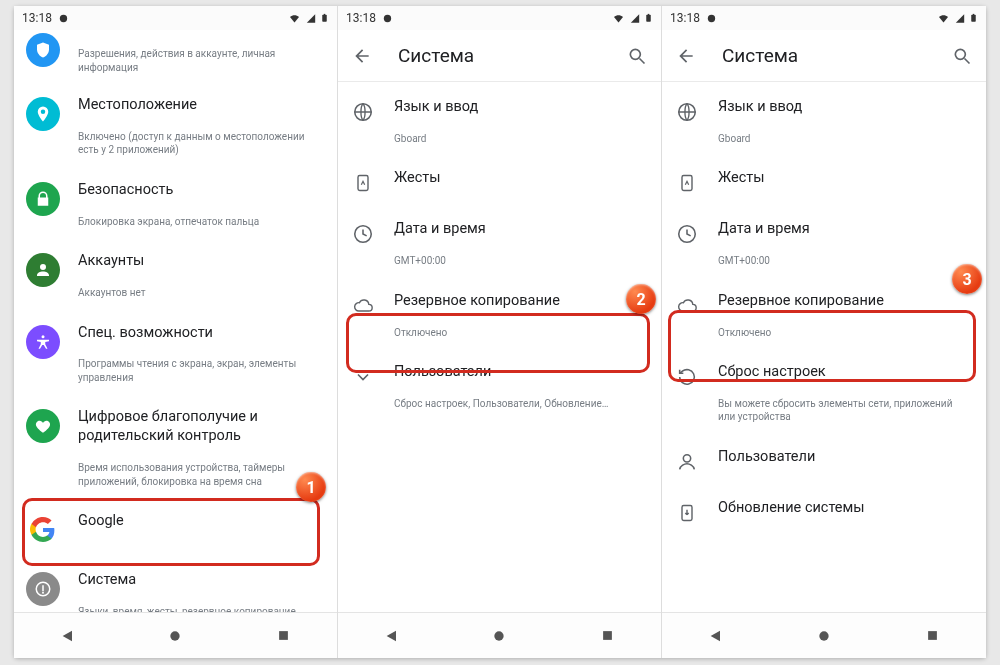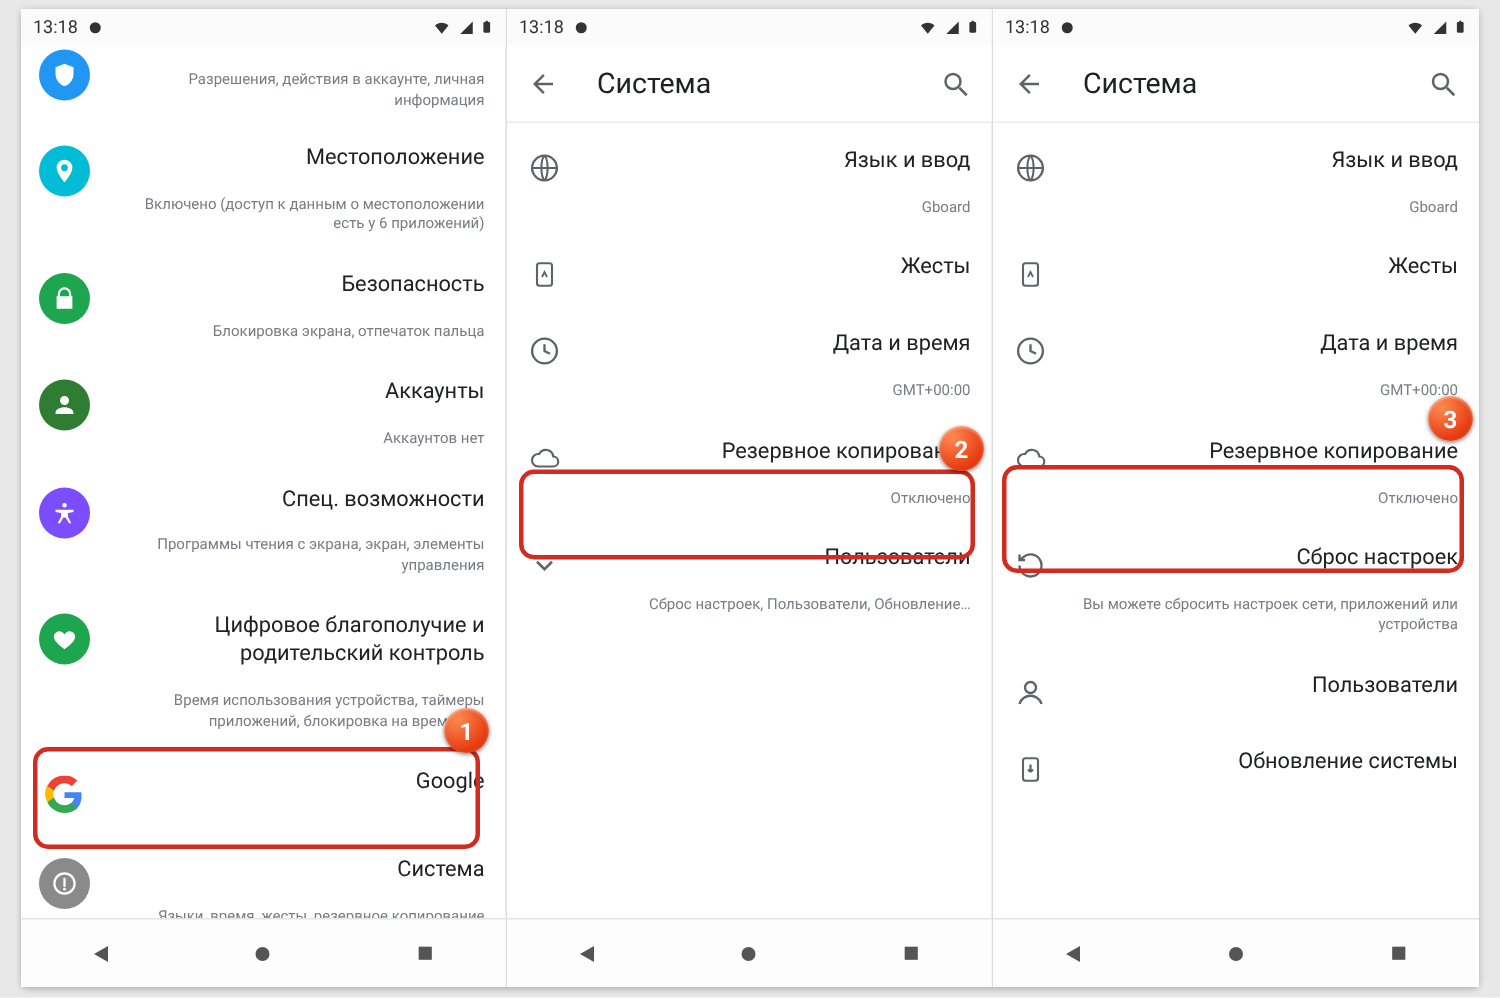--- a/index.html
+++ b/index.html
@@ -12,21 +12,20 @@
     position: relative;
   }
   .stage {
     position: absolute;
     left: 14px; top: 6px;
     width: 972px; height: 652px;
     background: #ffffff;
     border-radius: 4px;
     box-shadow: 0 1px 4px rgba(0,0,0,.25);
     display: flex;
-    text-align: right;
   }
   .phone {
     width: 324px;
     height: 100%;
     background: #fff;
     position: relative;
     display: flex;
     flex-direction: column;
     border-right: 1px solid #ddd;
   }
@@ -165,21 +164,21 @@
     </div>
 
     <div class="row">
       <div class="icon cicon" style="background:#00bcd4">
         <svg width="18" height="18" viewBox="0 0 24 24">
               <path fill="#fff" d="M12 2a7 7 0 0 1 7 7c0 5-7 13-7 13S5 14 5 9a7 7 0 0 1 7-7zm0 4a3 3 0 1 0 0 6 3 3 0 0 0 0-6z"></path>
             </svg>
       </div>
       <div class="texts">
         <div class="title">Местоположение</div>
-        <div class="sub">Включено (доступ к данным о местоположении есть у 6 приложений)</div>
+        <div class="sub">Включено (доступ к данным о местоположении есть у 2 приложений)</div>
       </div>
     </div>
 
     <div class="row">
       <div class="icon cicon" style="background:#1ea54f">
         <svg width="18" height="18" viewBox="0 0 24 24">
               <path fill="#fff" d="M6 10V8a6 6 0 1 1 12 0v2h1v11H5V10h1zm2 0h8V8a4 4 0 1 0-8 0v2z"></path>
             </svg>
       </div>
       <div class="texts">
@@ -498,21 +497,21 @@
 
     <div class="row">
       <div class="icon plain">
         <svg width="22" height="22" viewBox="0 0 24 24">
               <path d="M4 12a8 8 0 1 0 3-6.3L4 8" fill="none" stroke="#5f6368" stroke-width="1.7"></path>
               <path d="M4 4v4h4" fill="none" stroke="#5f6368" stroke-width="1.7"></path>
             </svg>
       </div>
       <div class="texts">
         <div class="title">Сброс настроек</div>
-        <div class="sub">Вы можете сбросить настроек сети, приложений или устройства</div>
+        <div class="sub">Вы можете сбросить элементы сети, приложений или устройства</div>
       </div>
     </div>
 
     <div class="row">
       <div class="icon plain">
         <svg width="22" height="22" viewBox="0 0 24 24">
               <circle cx="12" cy="8" r="4" fill="none" stroke="#5f6368" stroke-width="1.7"></circle>
               <path d="M4 20c1-4 5-6 8-6s7 2 8 6" fill="none" stroke="#5f6368" stroke-width="1.7"></path>
             </svg>
       </div>

